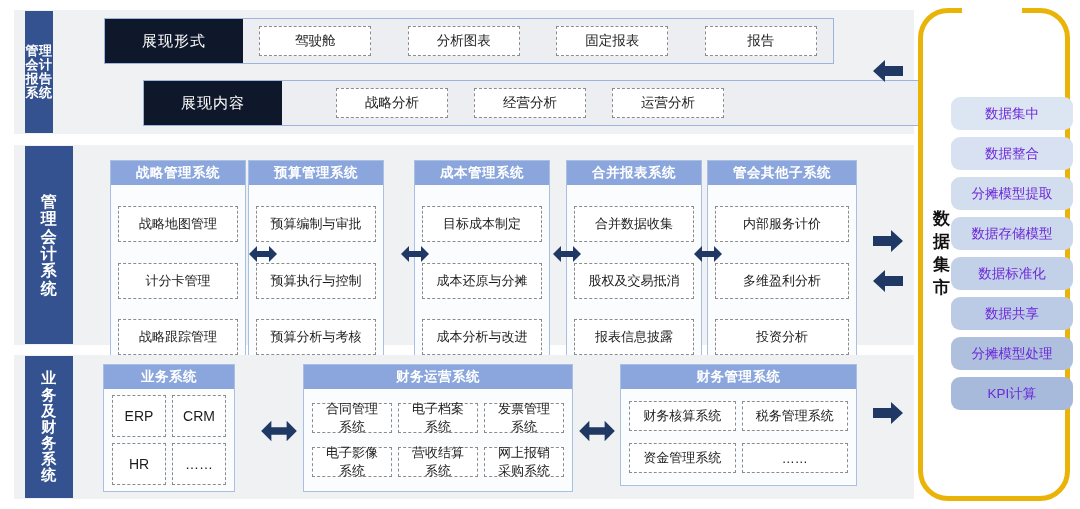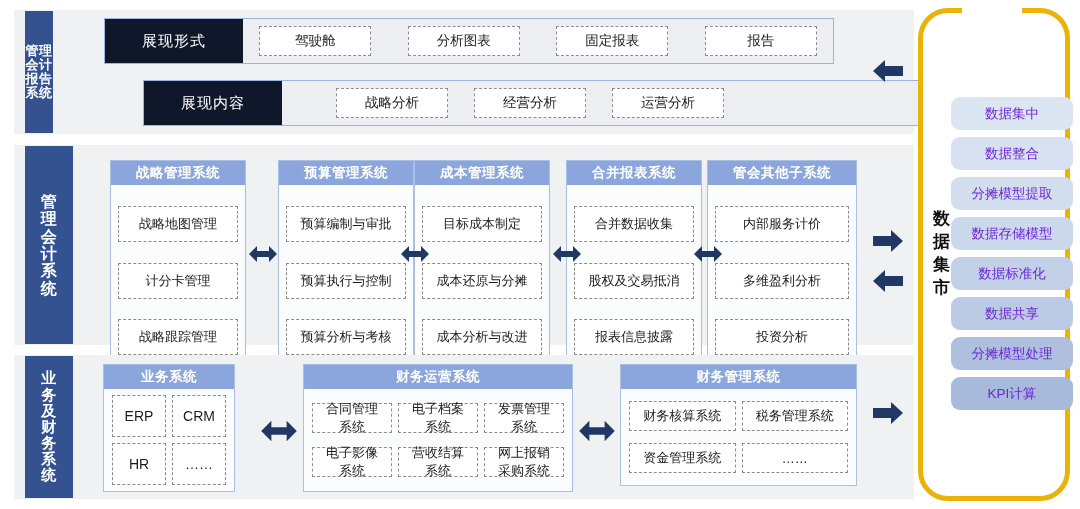--- a/index.html
+++ b/index.html
@@ -135,21 +135,21 @@
   }
   .sys-card .dash-chip {
     width: 100%;
     min-width: 0;
     height: 36px;
     font-size: 13px;
     background: #ffffff;
   }
 
   #sys-0 { left: 110px; }
-  #sys-1 { left: 278px; }
+  #sys-1 { left: 248px; }
   #sys-2 { left: 414px; }
   #sys-3 { left: 566px; }
   #sys-4 { left: 707px; width: 150px; }
 
   
   .biz-card {
     position: absolute;
     box-sizing: border-box;
     border: 1px solid #a9bfe3;
     background: #fbfcfd;

